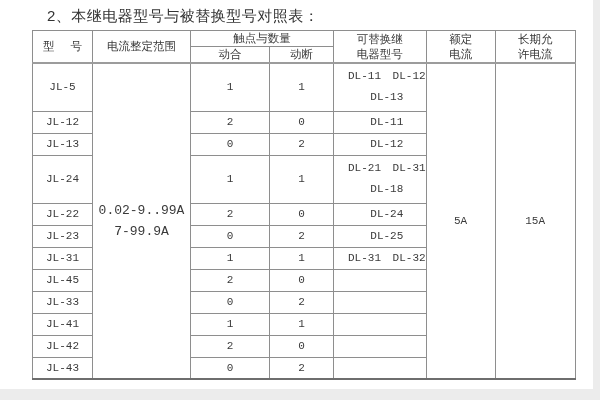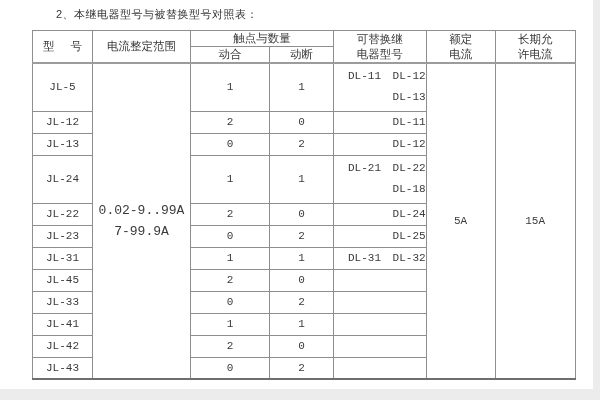--- a/index.html
+++ b/index.html
@@ -3,22 +3,22 @@
 <meta charset="utf-8">
 <style>
   html,body{margin:0;padding:0;}
   body{
     width:600px;height:400px;position:relative;overflow:hidden;
     background:#ffffff;
     font-family:"Liberation Sans","DejaVu Sans",sans-serif;
     color:#3a3a3a;
   }
   .title{
-    position:absolute;left:56px;top:7px;
-    font-size:11px;color:#333333;letter-spacing:0.5px;
+    position:absolute;left:47px;top:7px;
+    font-size:15px;color:#333333;letter-spacing:0.5px;
   }
   table.cmp{
     position:absolute;left:32px;top:30px;
     border-collapse:collapse;table-layout:fixed;
     border:1px solid #565656;
     border-bottom:2px solid #6e6e6e;
     font-family:Liberation Mono, monospace;
   }
   .cmp th,.cmp td{
     border:1px solid #8e8e8e;
@@ -34,21 +34,21 @@
   .cmp th{font-size:11.5px;}
   
   .cmp thead th.hdr-span{border-bottom:2px solid #9c9c9c;}
   .cmp thead tr.sub th{border-bottom:2px solid #9c9c9c;}
   tr.hrow{height:15px;}
   tr.r{height:22px;}
   tr.tall{height:48px;}
   .ws{word-spacing:9px;}
   .two-line div{line-height:15px;}
   .range div{line-height:21px;font-size:13px;}
-  td.rep{text-align:right;padding-left:14px;word-spacing:5px;}
+  td.rep{text-align:center;padding-left:14px;word-spacing:5px;}
   td.rep div{line-height:21px;}
   .edge-right{
     position:absolute;top:0;right:0;width:7px;height:400px;
     background:#ececec;
   }
   .edge-bottom{
     position:absolute;left:0;top:389px;width:600px;height:11px;
     background:#ececec;
   }
 </style>
@@ -116,21 +116,21 @@
       <td>JL-13</td>
       <td>0</td>
       <td>2</td>
       <td class="rep">DL-12</td>
     </tr>
     <tr class="tall">
       <td>JL-24</td>
       <td>1</td>
       <td>1</td>
       <td class="rep">
-        <div>DL-21 DL-22</div>
+        <div>DL-21 DL-31</div>
         <div>DL-18</div>
       </td>
     </tr>
     <tr class="r">
       <td>JL-22</td>
       <td>2</td>
       <td>0</td>
       <td class="rep">DL-24</td>
     </tr>
     <tr class="r">

